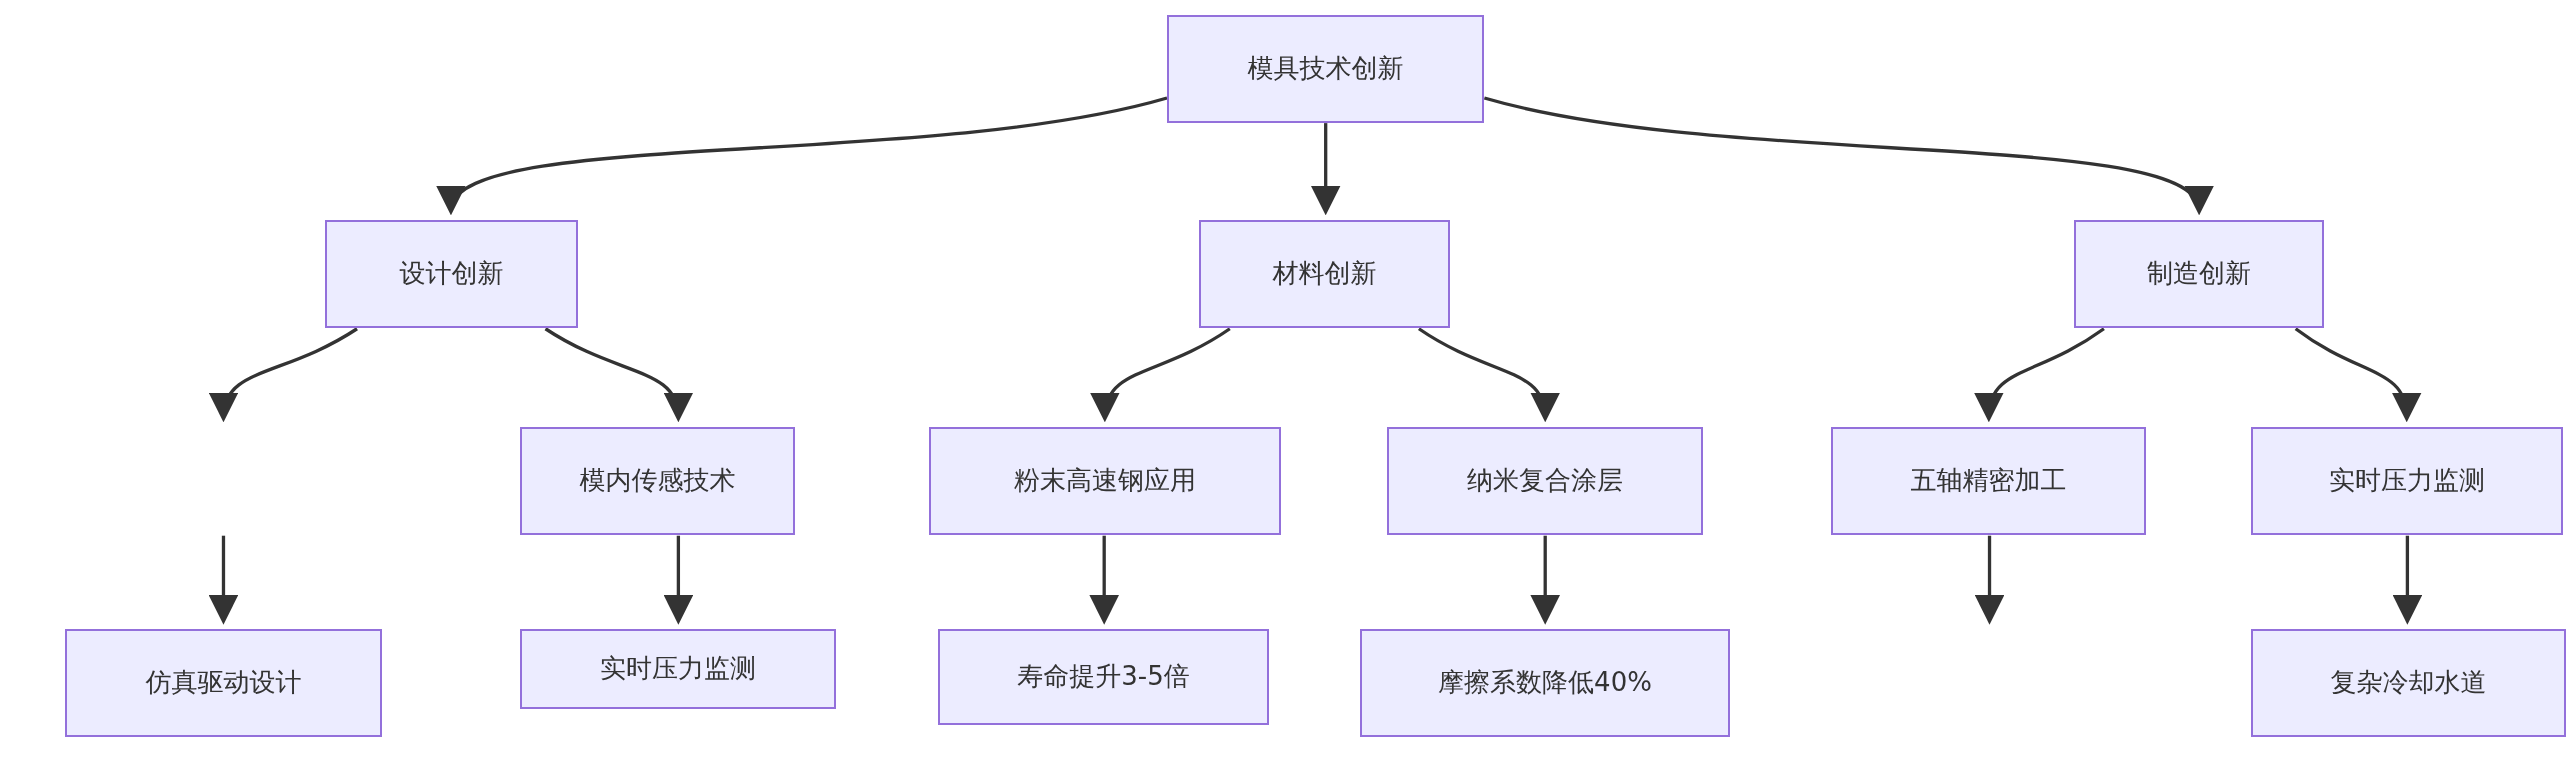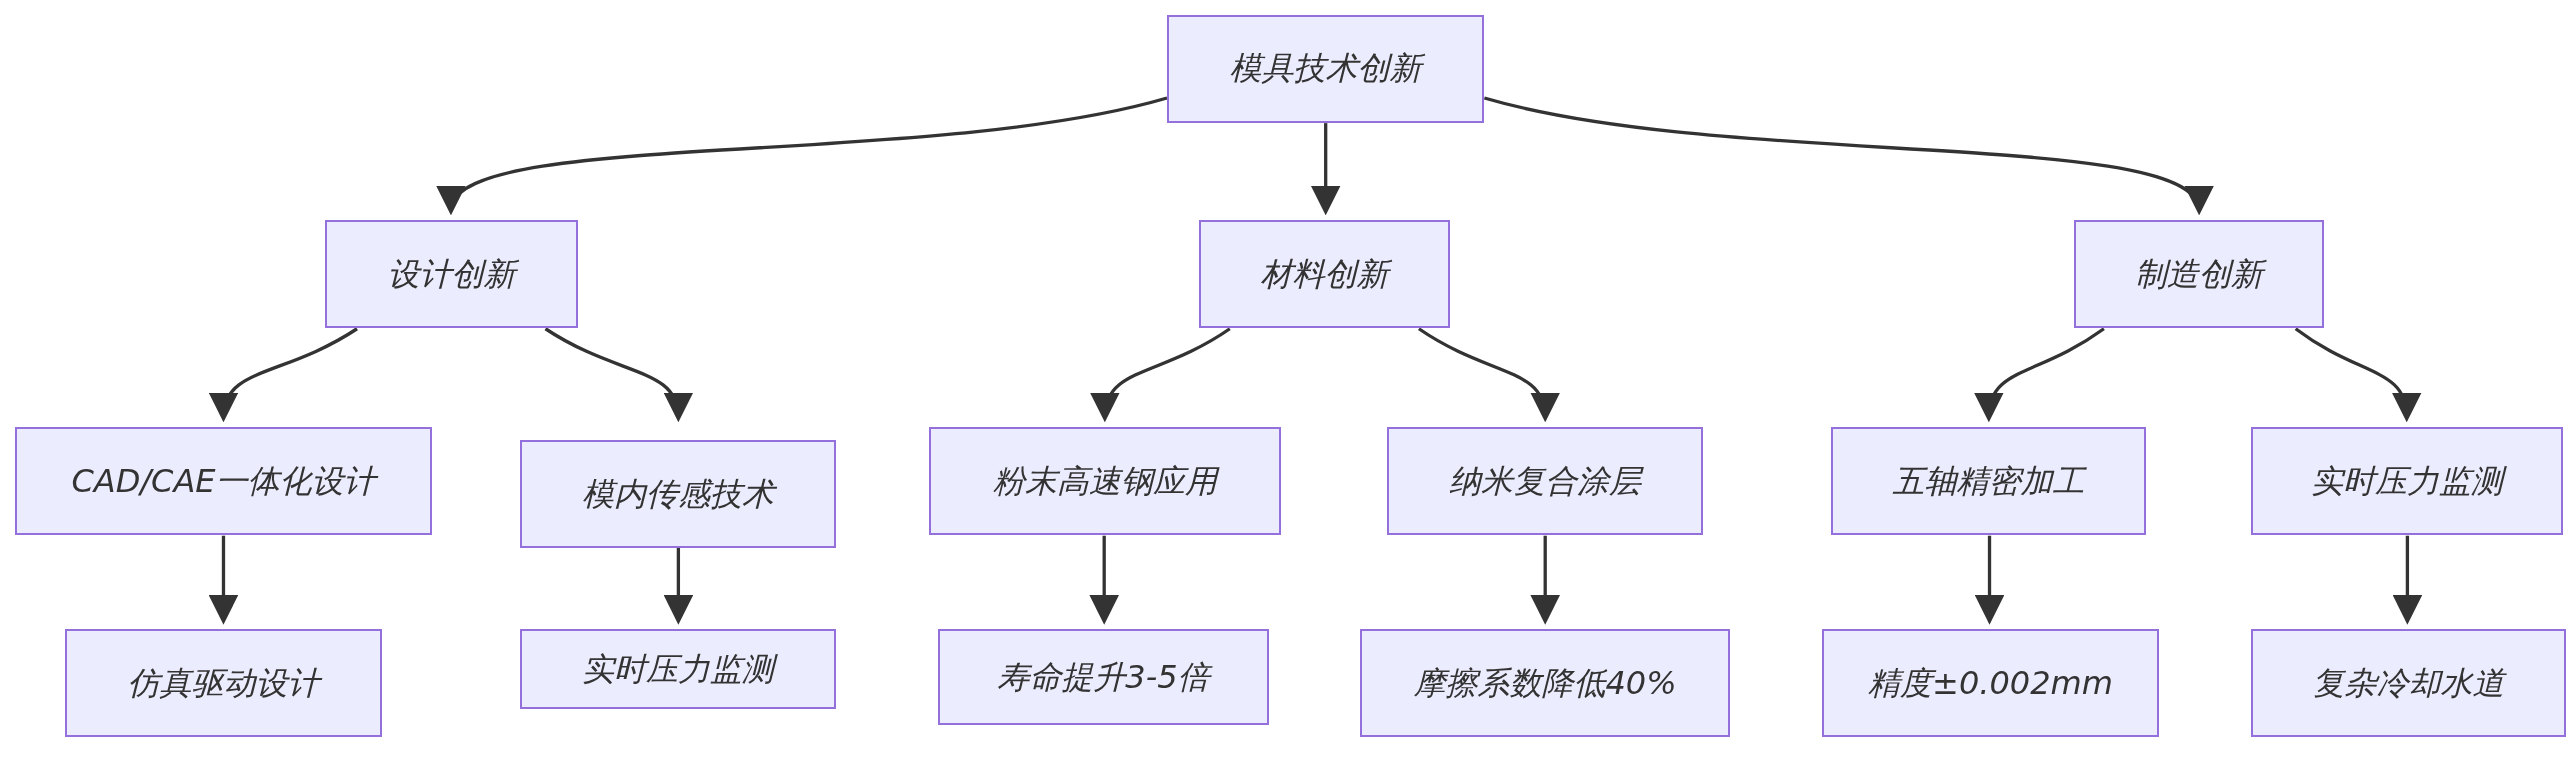--- a/index.html
+++ b/index.html
@@ -40,25 +40,24 @@
     position: absolute;
     display: flex;
     align-items: center;
     justify-content: center;
     background: var(--node-fill);
     border: 2.6px solid var(--node-border);
     color: var(--node-text);
     text-align: center;
   }
   .node-label {
-    font-size: 32px;
+    font-size: 26px;
     line-height: 1.2;
     white-space: nowrap;
     color: var(--node-text);
-    font-style: italic;
   }
 </style>
 </head>
 <body>
 
 <div class="canvas">
 
   <svg class="edges-layer" viewBox="0 0 3896 1146" width="2576" height="758" xmlns="http://www.w3.org/2000/svg">
     <defs>
       <marker id="arrow" viewBox="0 0 12 12" refX="10" refY="6" markerWidth="9" markerHeight="9" orient="auto-start-reverse">
@@ -92,24 +91,21 @@
   <div class="node" style="left:325px; top:220px; width:253px; height:108px">
     <span class="node-label">设计创新</span>
   </div>
   <div class="node" style="left:1199px; top:220px; width:251px; height:108px">
     <span class="node-label">材料创新</span>
   </div>
   <div class="node" style="left:2074px; top:220px; width:250px; height:108px">
     <span class="node-label">制造创新</span>
   </div>
 
-  <div class="node" style="left:15px; top:427px; width:417px; height:108px">
-    <span class="node-label">CAD/CAE一体化设计</span>
-  </div>
-  <div class="node" style="left:520px; top:440px; width:316px; height:108px">
+  <div class="node" style="left:520px; top:427px; width:275px; height:108px">
     <span class="node-label">模内传感技术</span>
   </div>
   <div class="node" style="left:929px; top:427px; width:352px; height:108px">
     <span class="node-label">粉末高速钢应用</span>
   </div>
   <div class="node" style="left:1831px; top:427px; width:315px; height:108px">
     <span class="node-label">五轴精密加工</span>
   </div>
   <div class="node" style="left:1387px; top:427px; width:316px; height:108px">
     <span class="node-label">纳米复合涂层</span>
@@ -123,21 +119,18 @@
   </div>
   <div class="node" style="left:520px; top:629px; width:316px; height:80px">
     <span class="node-label">实时压力监测</span>
   </div>
   <div class="node" style="left:938px; top:629px; width:331px; height:96px">
     <span class="node-label">寿命提升3-5倍</span>
   </div>
   <div class="node" style="left:1360px; top:629px; width:370px; height:108px">
     <span class="node-label">摩擦系数降低40%</span>
   </div>
-  <div class="node" style="left:1822px; top:629px; width:337px; height:108px">
-    <span class="node-label">精度±0.002mm</span>
-  </div>
   <div class="node" style="left:2251px; top:629px; width:315px; height:108px">
     <span class="node-label">复杂冷却水道</span>
   </div>
 
 </div>
 
 
 </body></html>

